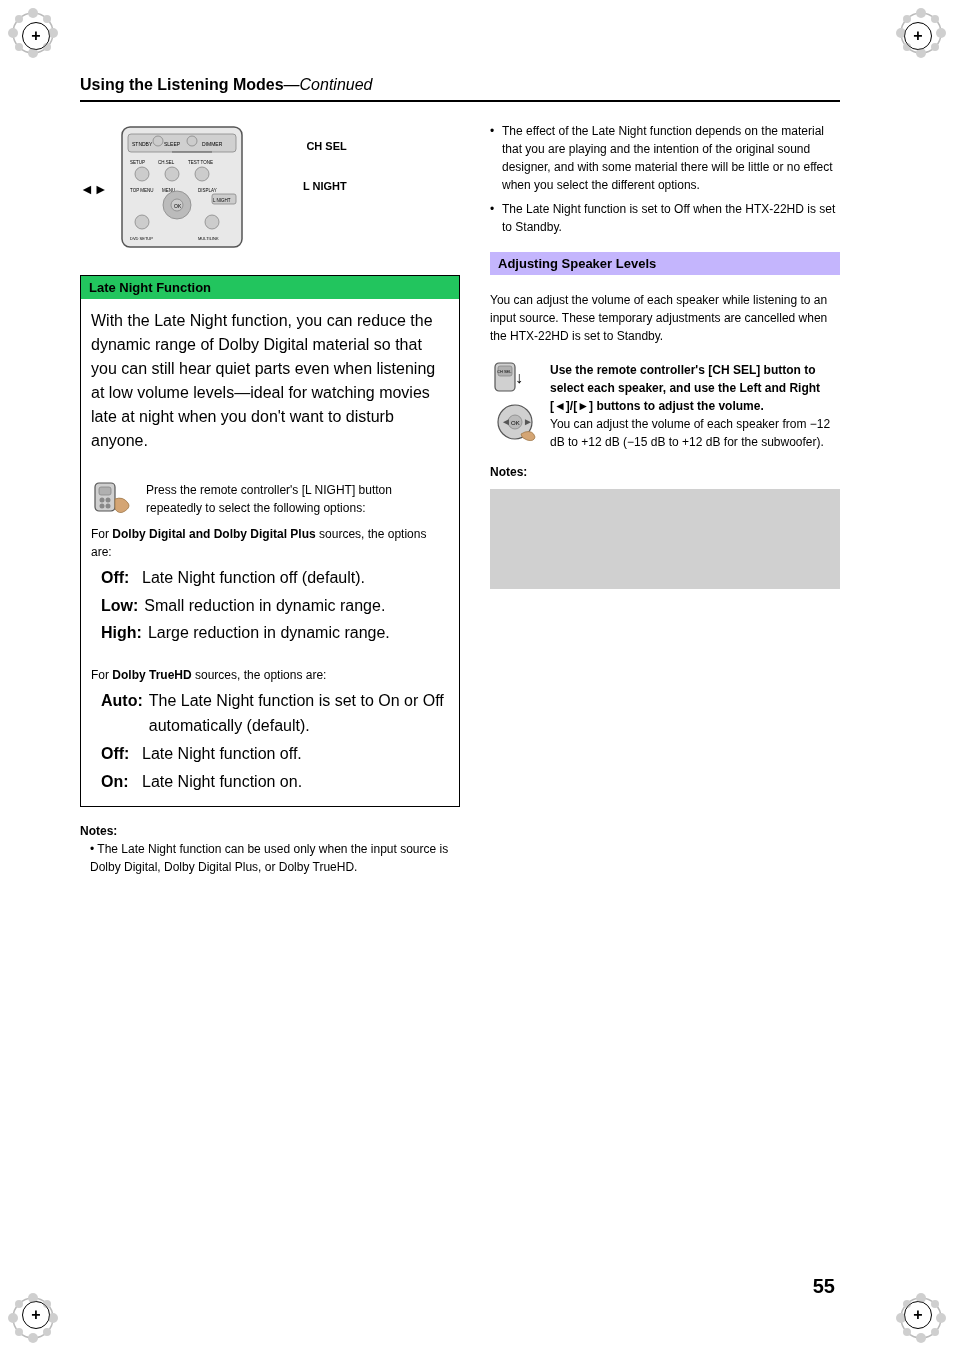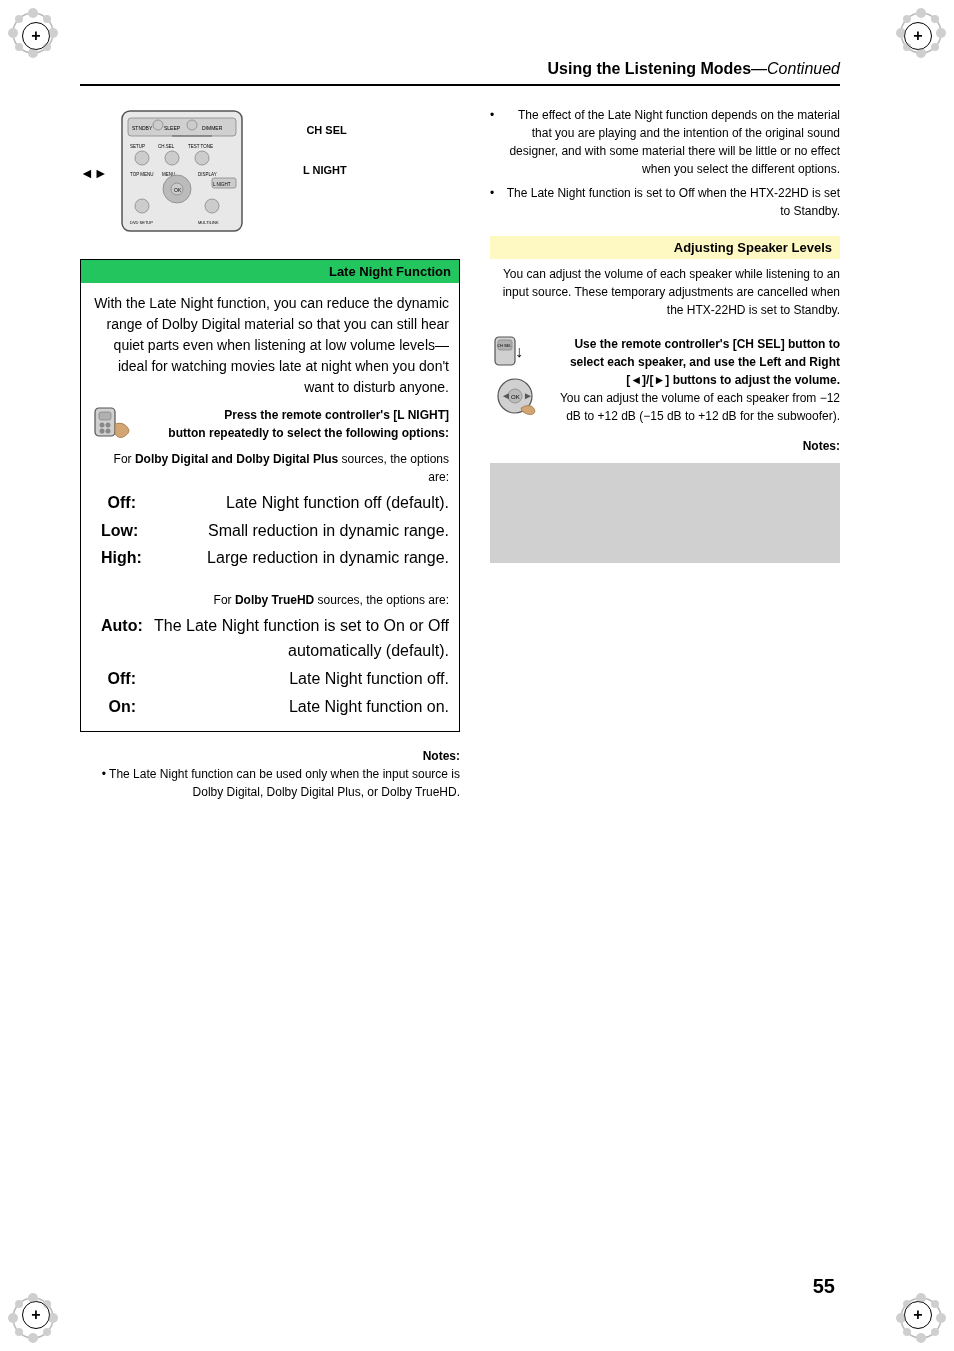--- a/index.html
+++ b/index.html
@@ -9,23 +9,22 @@
       background: #fff;
       font-family: Arial, Helvetica, sans-serif;
       font-size: 13px;
       color: #000;
       position: relative;
     }
 
     .page {
       width: 910px;
       min-height: 1351px;
-      padding: 60px 70px 60px 80px;
+      padding: 76px 70px 60px 80px;
       position: relative;
-      text-align: right;
     }
 
     .reg-circle {
       position: absolute;
       width: 28px;
       height: 28px;
       border-radius: 50%;
       border: 1.5px solid #000;
       display: flex;
       align-items: center;
@@ -113,23 +112,23 @@
     }
 
     .section-box-body {
       padding: 10px 10px;
       font-size: 12px;
       line-height: 1.5;
     }
 
     
     .late-night-intro {
-      font-size: 14px;
-      line-height: 1.5;
-      margin-bottom: 8px;
+      font-size: 16px;
+      line-height: 1.5;
+      margin-bottom: 28px;
     }
 
     .instruction-row {
       display: flex;
       gap: 10px;
       align-items: flex-start;
       margin-bottom: 8px;
     }
 
     .icon-placeholder {
@@ -140,21 +139,21 @@
       align-items: center;
       justify-content: center;
     }
 
     .instruction-text {
       font-size: 12px;
       line-height: 1.5;
       flex: 1;
     }
 
-    .instruction-text strong { font-weight: bold; margin-left: 40px; }
+    .instruction-text strong { font-weight: normal; }
 
     .options-table {
       font-size: 16px;
       line-height: 1.6;
       margin-left: 10px;
     }
     .options-table .opt-row {
       display: flex;
       gap: 6px;
       margin-bottom: 2px;
@@ -199,25 +198,25 @@
       margin-bottom: 6px;
     }
     .bullet-list ul li::before {
       content: '•';
       position: absolute;
       left: 0;
     }
 
     
     .adj-section-header {
-      background: #fef9c3;
+      background: #c4b5fd;
       padding: 4px 8px;
       font-weight: bold;
       font-size: 13px;
-      margin-bottom: 6px;
+      margin-bottom: 16px;
     }
 
     .adj-intro {
       font-size: 12px;
       line-height: 1.5;
       margin-bottom: 16px;
     }
 
     .adj-instruction-row {
       display: flex;

